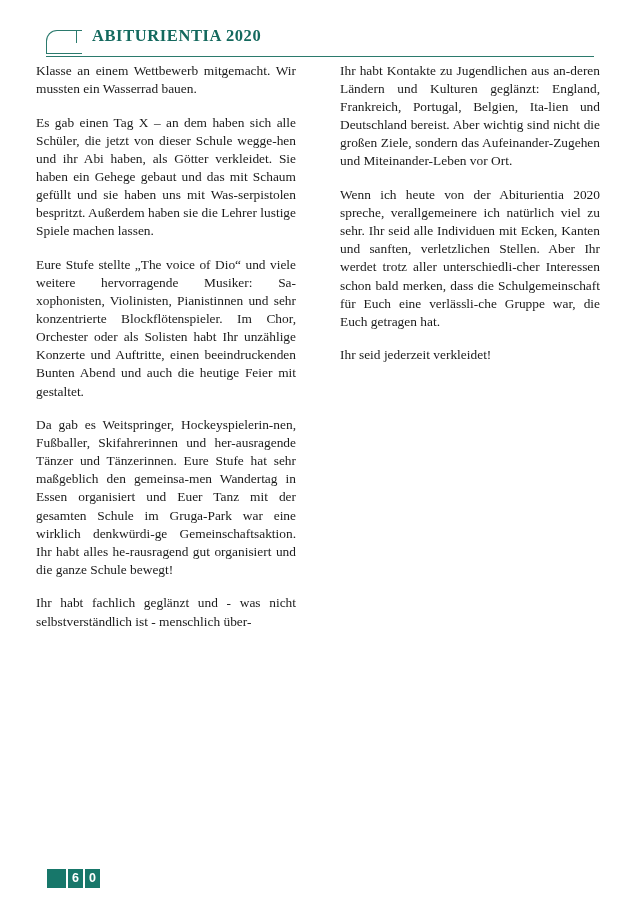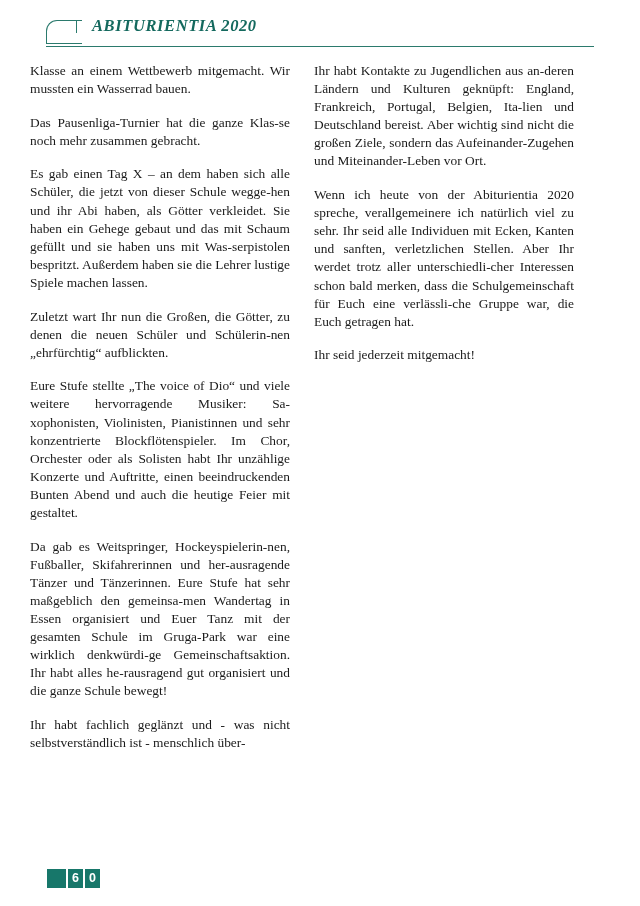--- a/index.html
+++ b/index.html
@@ -21,24 +21,23 @@
     left: 0; top: 0;
     width: 640px;
     height: 906px;
     box-sizing: border-box;
   }
 
   
   .header {
     position: absolute;
     left: 46px;
-    top: 16px;
+    top: 26px;
     width: 548px;
     height: 34px;
-    font-style: italic;
   }
   .header-mark {
     position: absolute;
     left: 0;
     top: 4px;
     width: 36px;
     height: 24px;
     border: 1.4px solid #2b7a6d;
     border-right: none;
     border-top-left-radius: 11px;
@@ -69,26 +68,26 @@
     left: 0;
     top: 30px;
     width: 548px;
     height: 1.3px;
     background: #2b7a6d;
   }
 
   
   .columns {
     position: absolute;
-    left: 30px;
+    left: 36px;
     top: 62px;
     width: 548px;
     height: 790px;
     display: flex;
-    gap: 24px;
+    gap: 44px;
     font-family: Liberation Serif, serif;
   }
   .col {
     width: 260px;
     flex: 0 0 260px;
   }
   .col p {
     margin: 0 0 15.5px 0;
     font-size: 13.4px;
     line-height: 18.1px;
@@ -142,32 +141,30 @@
     <div class="header-mark"></div>
     <div class="header-mark-top"></div>
     <div class="header-title">ABITURIENTIA 2020</div>
     <div class="header-rule"></div>
   </div>
 
   <div class="columns">
 
     <div class="col">
       <p>Klasse an einem Wettbewerb mitgemacht. Wir mussten ein Wasserrad bauen.</p>
-      <p>Das Pausenliga-Turnier hat die ganze Klas-se noch mehr zusammen gebracht.</p>
       <p>Es gab einen Tag X – an dem haben sich alle Schüler, die jetzt von dieser Schule wegge-hen und ihr Abi haben, als Götter verkleidet. Sie haben ein Gehege gebaut und das mit Schaum gefüllt und sie haben uns mit Was-serpistolen bespritzt. Außerdem haben sie die Lehrer lustige Spiele machen lassen.</p>
-      <p>Zuletzt wart Ihr nun die Großen, die Götter, zu denen die neuen Schüler und Schülerin-nen „ehrfürchtig“ aufblickten.</p>
       <p>Eure Stufe stellte „The voice of Dio“ und viele weitere hervorragende Musiker: Sa-xophonisten, Violinisten, Pianistinnen und sehr konzentrierte Blockflötenspieler. Im Chor, Orchester oder als Solisten habt Ihr unzählige Konzerte und Auftritte, einen beeindruckenden Bunten Abend und auch die heutige Feier mit gestaltet.</p>
       <p>Da gab es Weitspringer, Hockeyspielerin-nen, Fußballer, Skifahrerinnen und her-ausragende Tänzer und Tänzerinnen. Eure Stufe hat sehr maßgeblich den gemeinsa-men Wandertag in Essen organisiert und Euer Tanz mit der gesamten Schule im Gruga-Park war eine wirklich denkwürdi-ge Gemeinschaftsaktion. Ihr habt alles he-rausragend gut organisiert und die ganze Schule bewegt!</p>
       <p class="nolast">Ihr habt fachlich geglänzt und - was nicht selbstverständlich ist - menschlich über-</p>
     </div>
 
     <div class="col">
-      <p>Ihr habt Kontakte zu Jugendlichen aus an-deren Ländern und Kulturen geknüpft: England, Frankreich, Portugal, Belgien, Ita-lien und Deutschland bereist. Aber wichtig sind nicht die großen Ziele, sondern das Aufeinander-Zugehen und Miteinander-Leben vor Ort.</p>
+      <p>Ihr habt Kontakte zu Jugendlichen aus an-deren Ländern und Kulturen geglänzt: England, Frankreich, Portugal, Belgien, Ita-lien und Deutschland bereist. Aber wichtig sind nicht die großen Ziele, sondern das Aufeinander-Zugehen und Miteinander-Leben vor Ort.</p>
       <p>Wenn ich heute von der Abiturientia 2020 spreche, verallgemeinere ich natürlich viel zu sehr. Ihr seid alle Individuen mit Ecken, Kanten und sanften, verletzlichen Stellen. Aber Ihr werdet trotz aller unterschiedli-cher Interessen schon bald merken, dass die Schulgemeinschaft für Euch eine verlässli-che Gruppe war, die Euch getragen hat.</p>
-      <p>Ihr seid jederzeit mitgemacht!</p>
+      <p>Ihr seid jederzeit verkleidet!</p>
     </div>
 
   </div>
 
   <div class="footer">
     <div class="pn-block"></div>
     <div class="pn-digit">6</div>
     <div class="pn-digit">0</div>
   </div>
 

